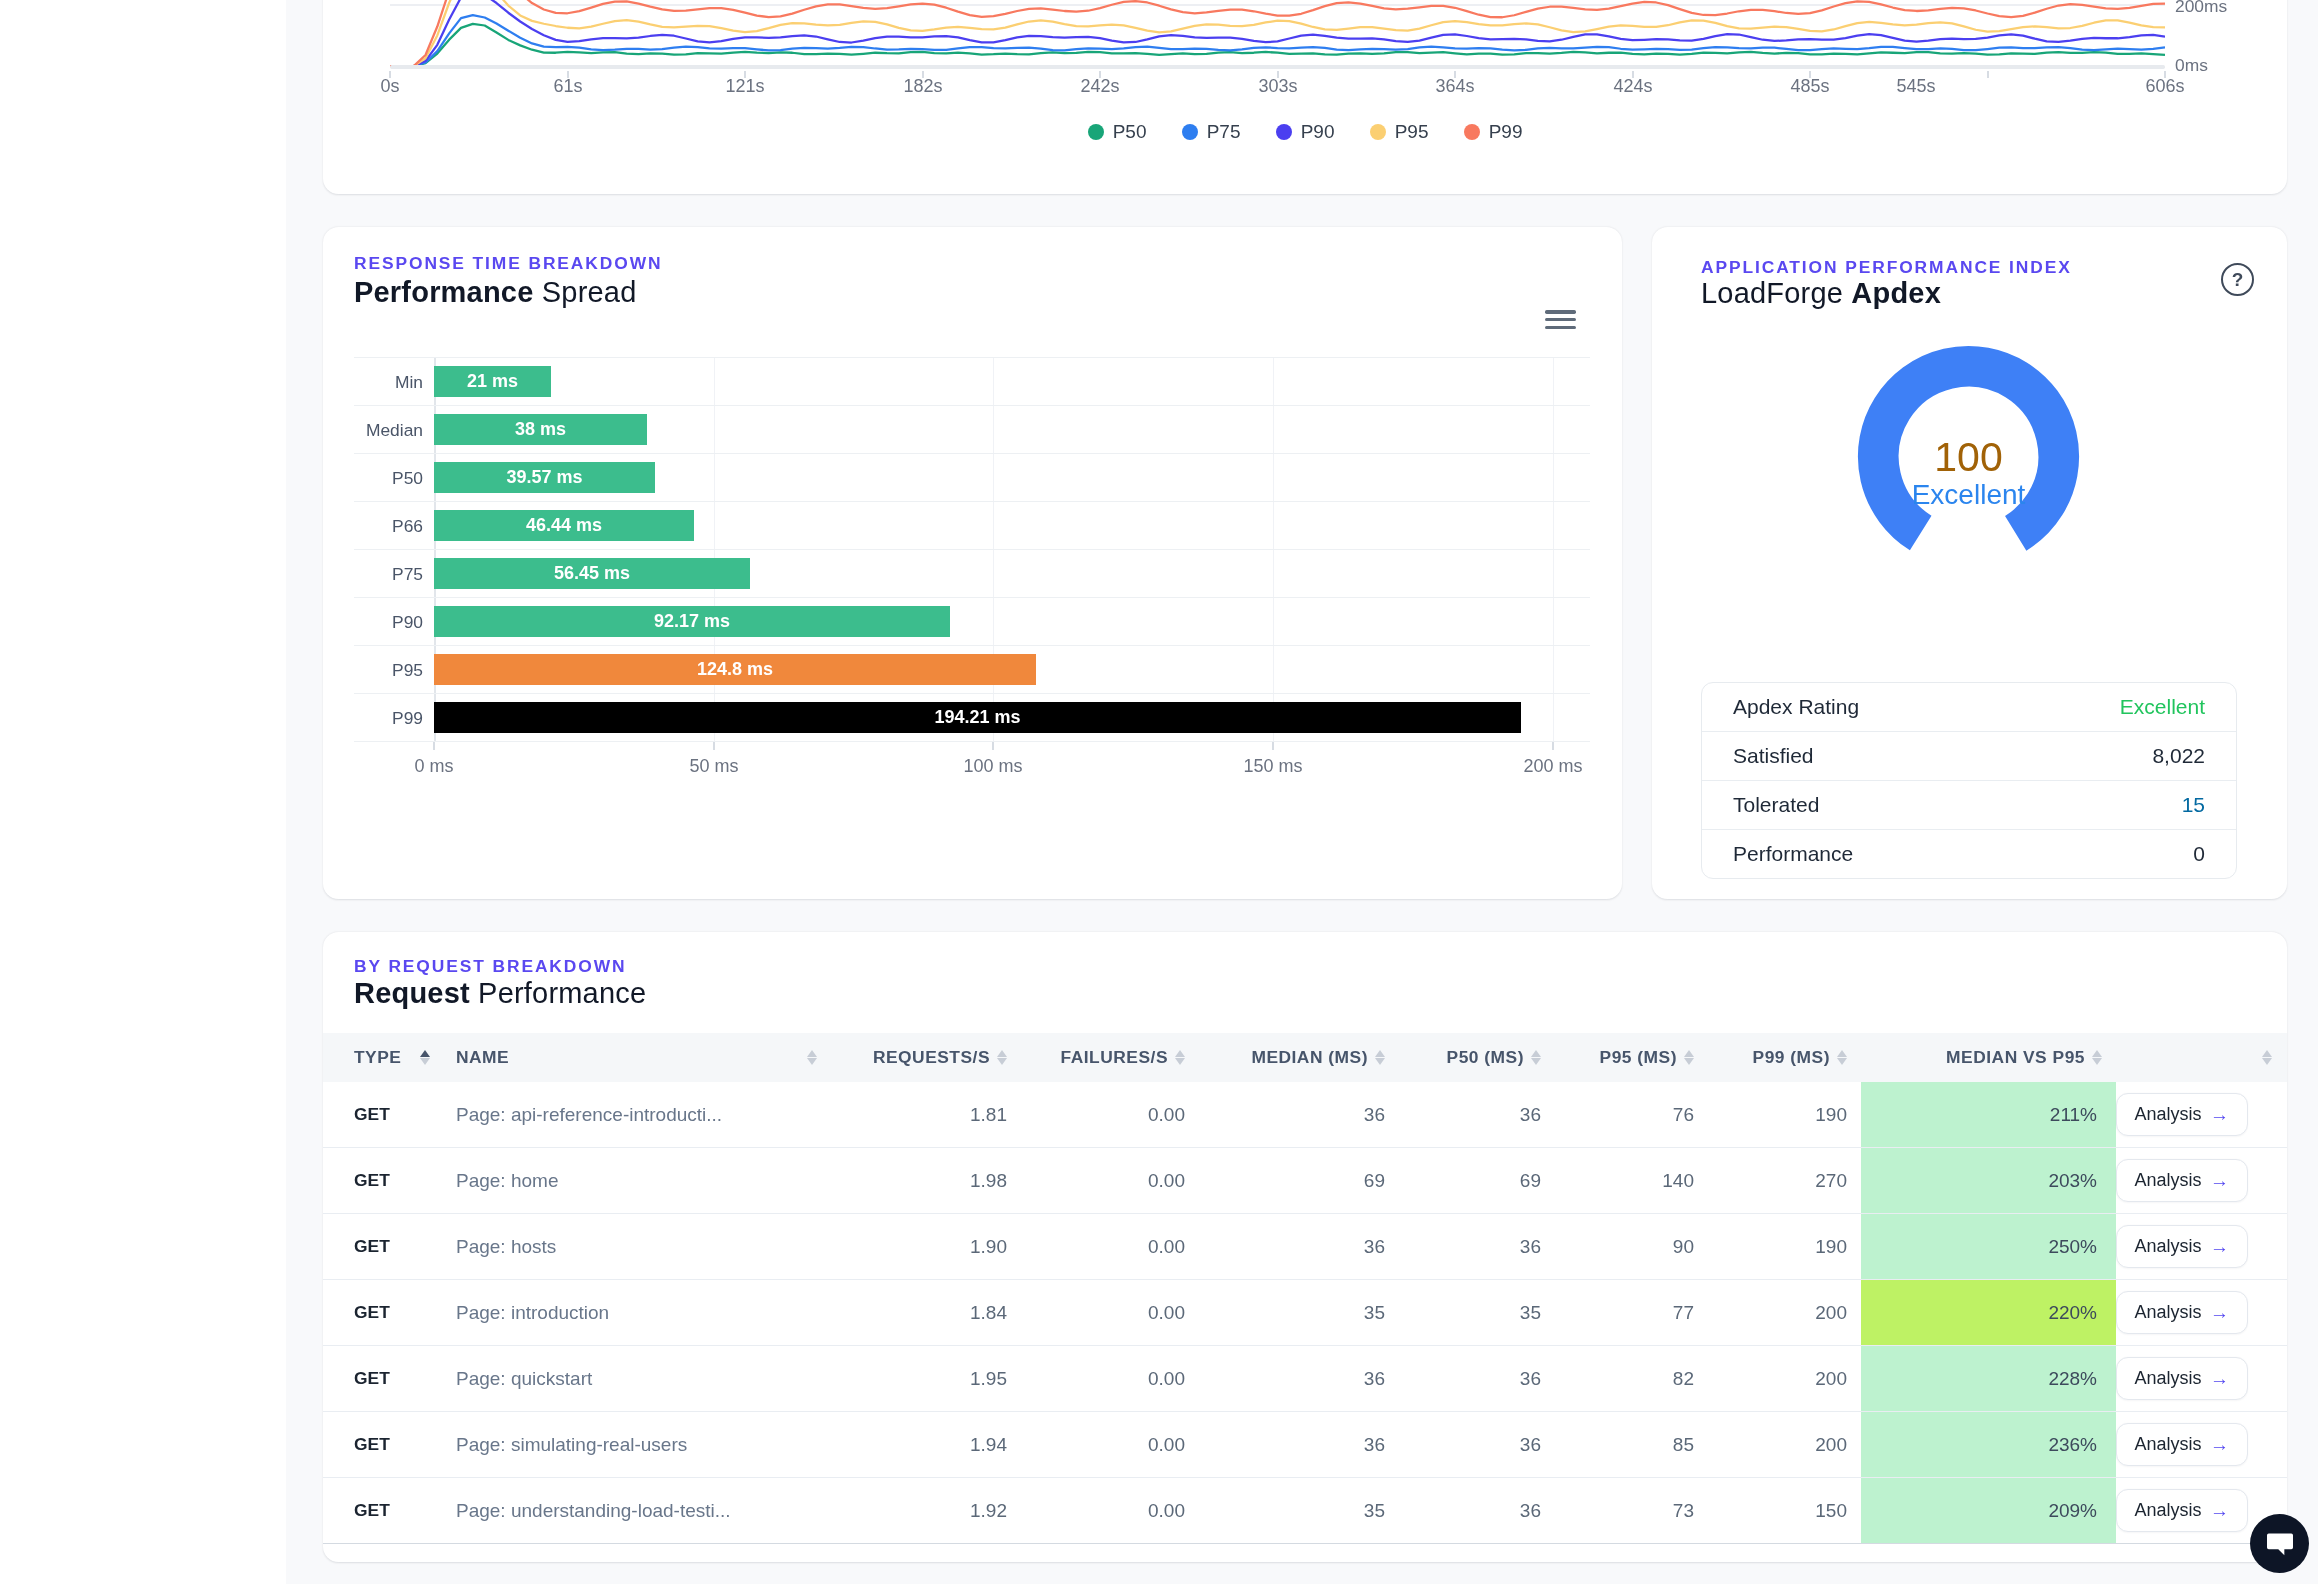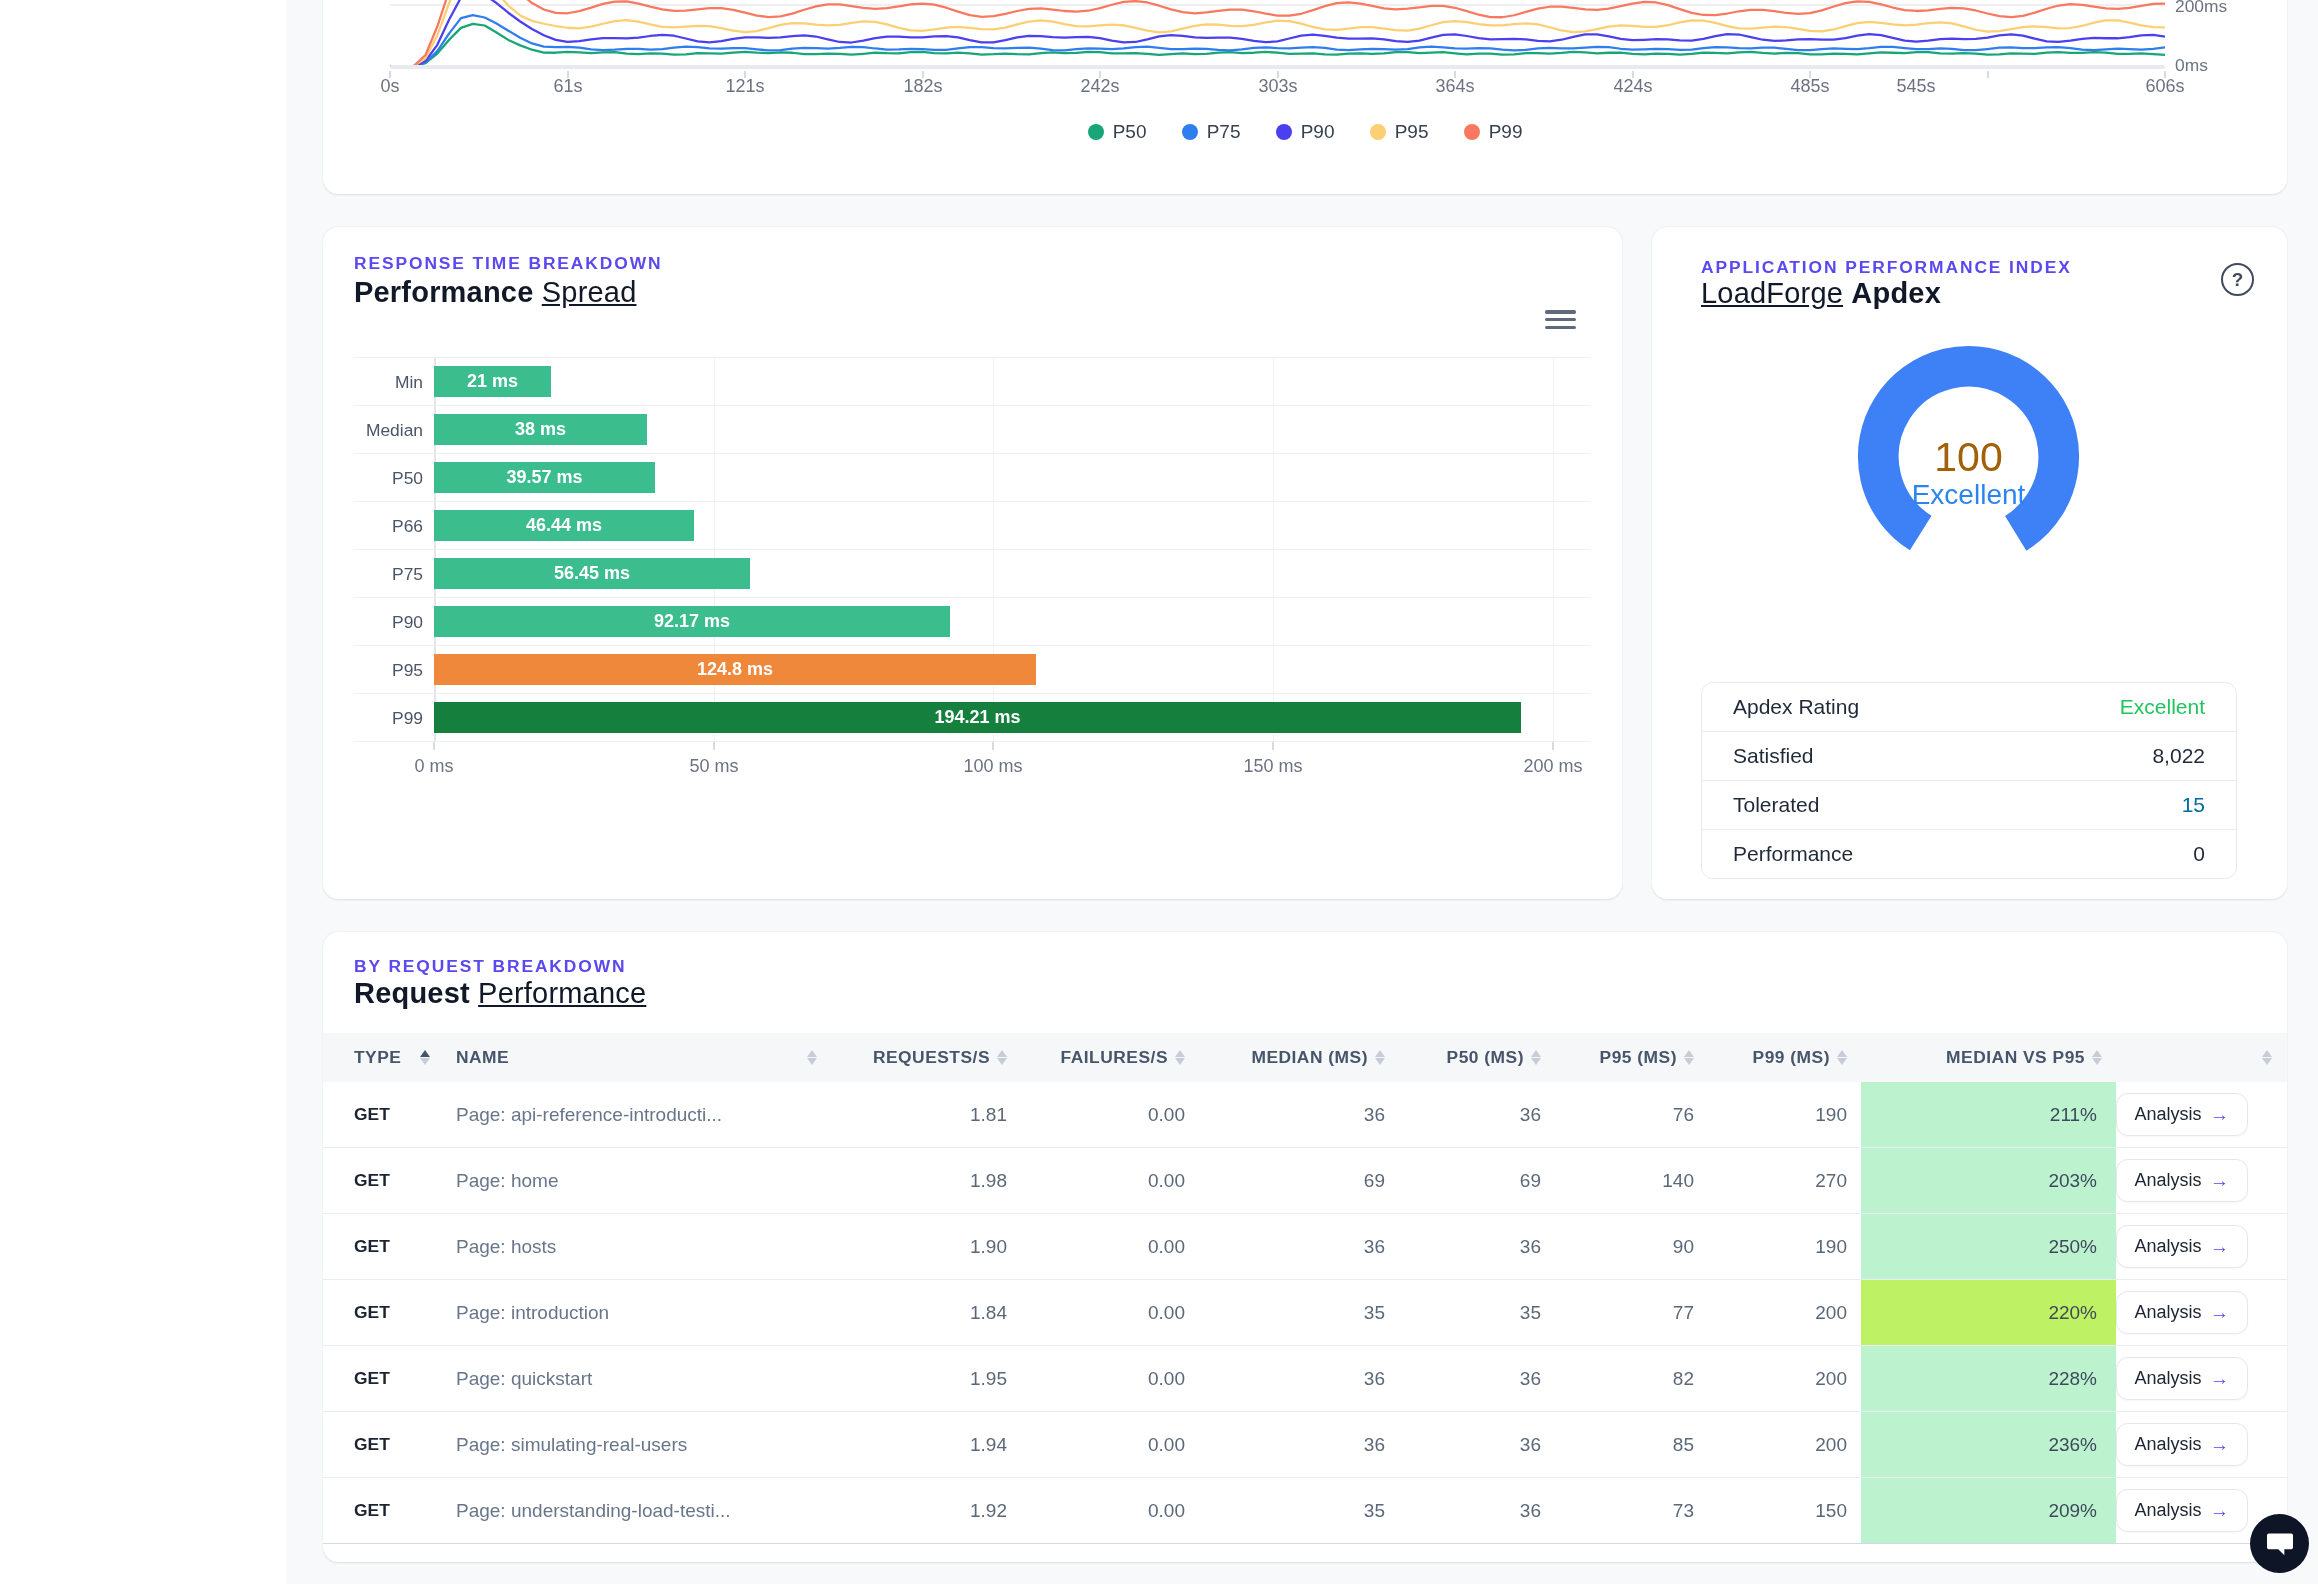--- a/index.html
+++ b/index.html
@@ -9,21 +9,21 @@
   .card{position:absolute;background:#ffffff;border-radius:15.6px;
         box-shadow:0 0.9px 2.6px rgba(16,24,40,.07),0 0.9px 1.7px rgba(16,24,40,.05);}
   .card-ts{left:323px;top:-40px;width:1964px;height:234px;}
   .card-spread{left:323px;top:227px;width:1299px;height:672px;}
   .card-apdex{left:1652px;top:227px;width:635px;height:672px;}
   .card-req{left:323px;top:932px;width:1964px;height:630px;}
 
   .eyebrow{position:absolute;font-size:17.4px;font-weight:bold;letter-spacing:1.9px;color:#5a48f0;}
   .h2{position:absolute;font-size:29px;color:#111827;letter-spacing:0.2px;}
   .h2 .strong{font-weight:bold;}
-  .h2 .light{font-weight:normal;text-decoration:underline;}
+  .h2 .light{font-weight:normal;}
 
   
   .ts-plot{position:absolute;left:67px;top:40px;width:1775px;height:68px;}
   .ts-plot svg{position:absolute;left:0;top:0;overflow:hidden;}
   .ts-grid200{position:absolute;left:0;top:4.3px;width:100%;height:1.7px;background:#edeff3;}
   .ts-axis{position:absolute;left:0;top:65px;width:100%;height:4.3px;background:#e7eaee;border-radius:1.7px;}
   .ts-tickmark{position:absolute;top:71px;width:1.7px;height:7px;background:#d7dce3;}
   .ts-ylabel{position:absolute;left:1852px;font-size:17.4px;color:#6b7280;}
   .ts-xticks{position:absolute;left:67px;top:116px;width:1775px;height:22.6px;}
   .ts-xticks span{position:absolute;transform:translateX(-50%);font-size:18px;color:#6b7280;}
@@ -216,21 +216,21 @@
             </div>
           </div>
           <div class="srow">
             <span class="cat">P95</span>
             <div class="sbar" style="width: 602px; background: rgb(240, 136, 60);">
               <span>124.8 ms</span>
             </div>
           </div>
           <div class="srow">
             <span class="cat">P99</span>
-            <div class="sbar" style="width: 1087px; background: #15803d;">
+            <div class="sbar" style="width: 1087px; background: #000000;">
               <span>194.21 ms</span>
             </div>
           </div>
         </div>
       <div class="sticks" id="spread-ticks">
           <i class="tkm" style="left: 79px;"></i>
           <span style="left: 80px;">0 ms</span>
           <i class="tkm" style="left: 359px;"></i>
           <span style="left: 360px;">50 ms</span>
           <i class="tkm" style="left: 638px;"></i>

